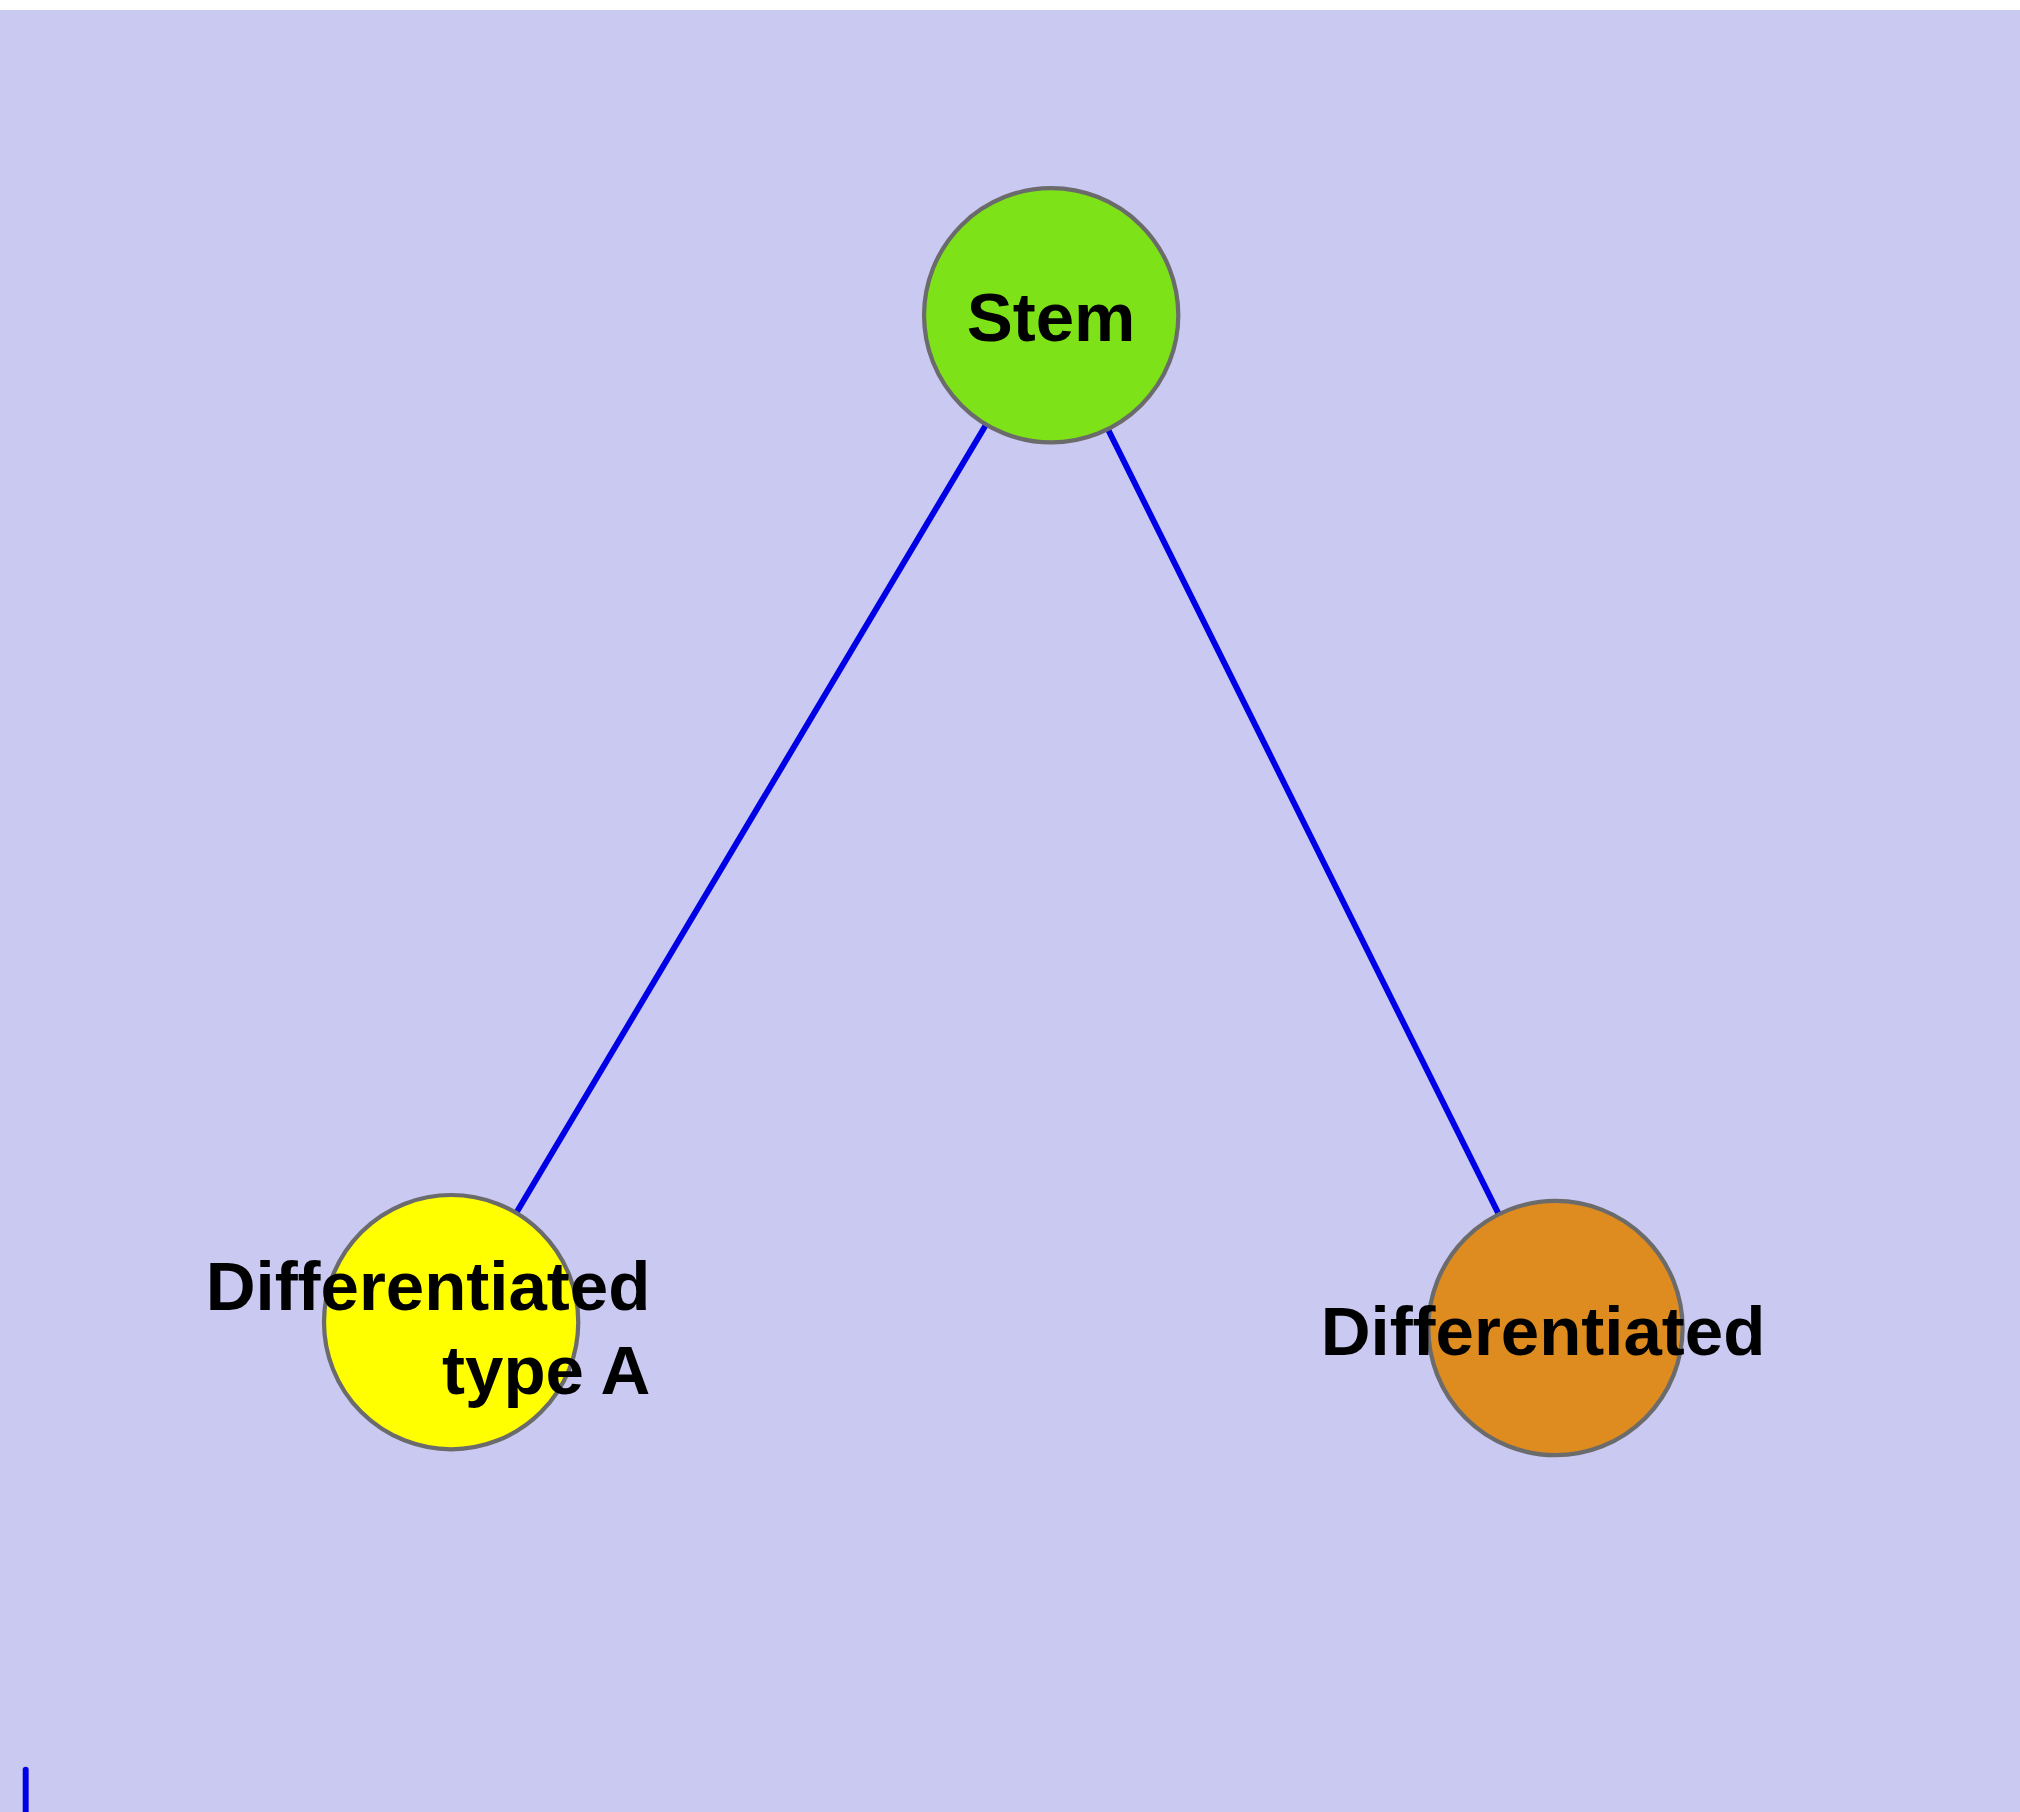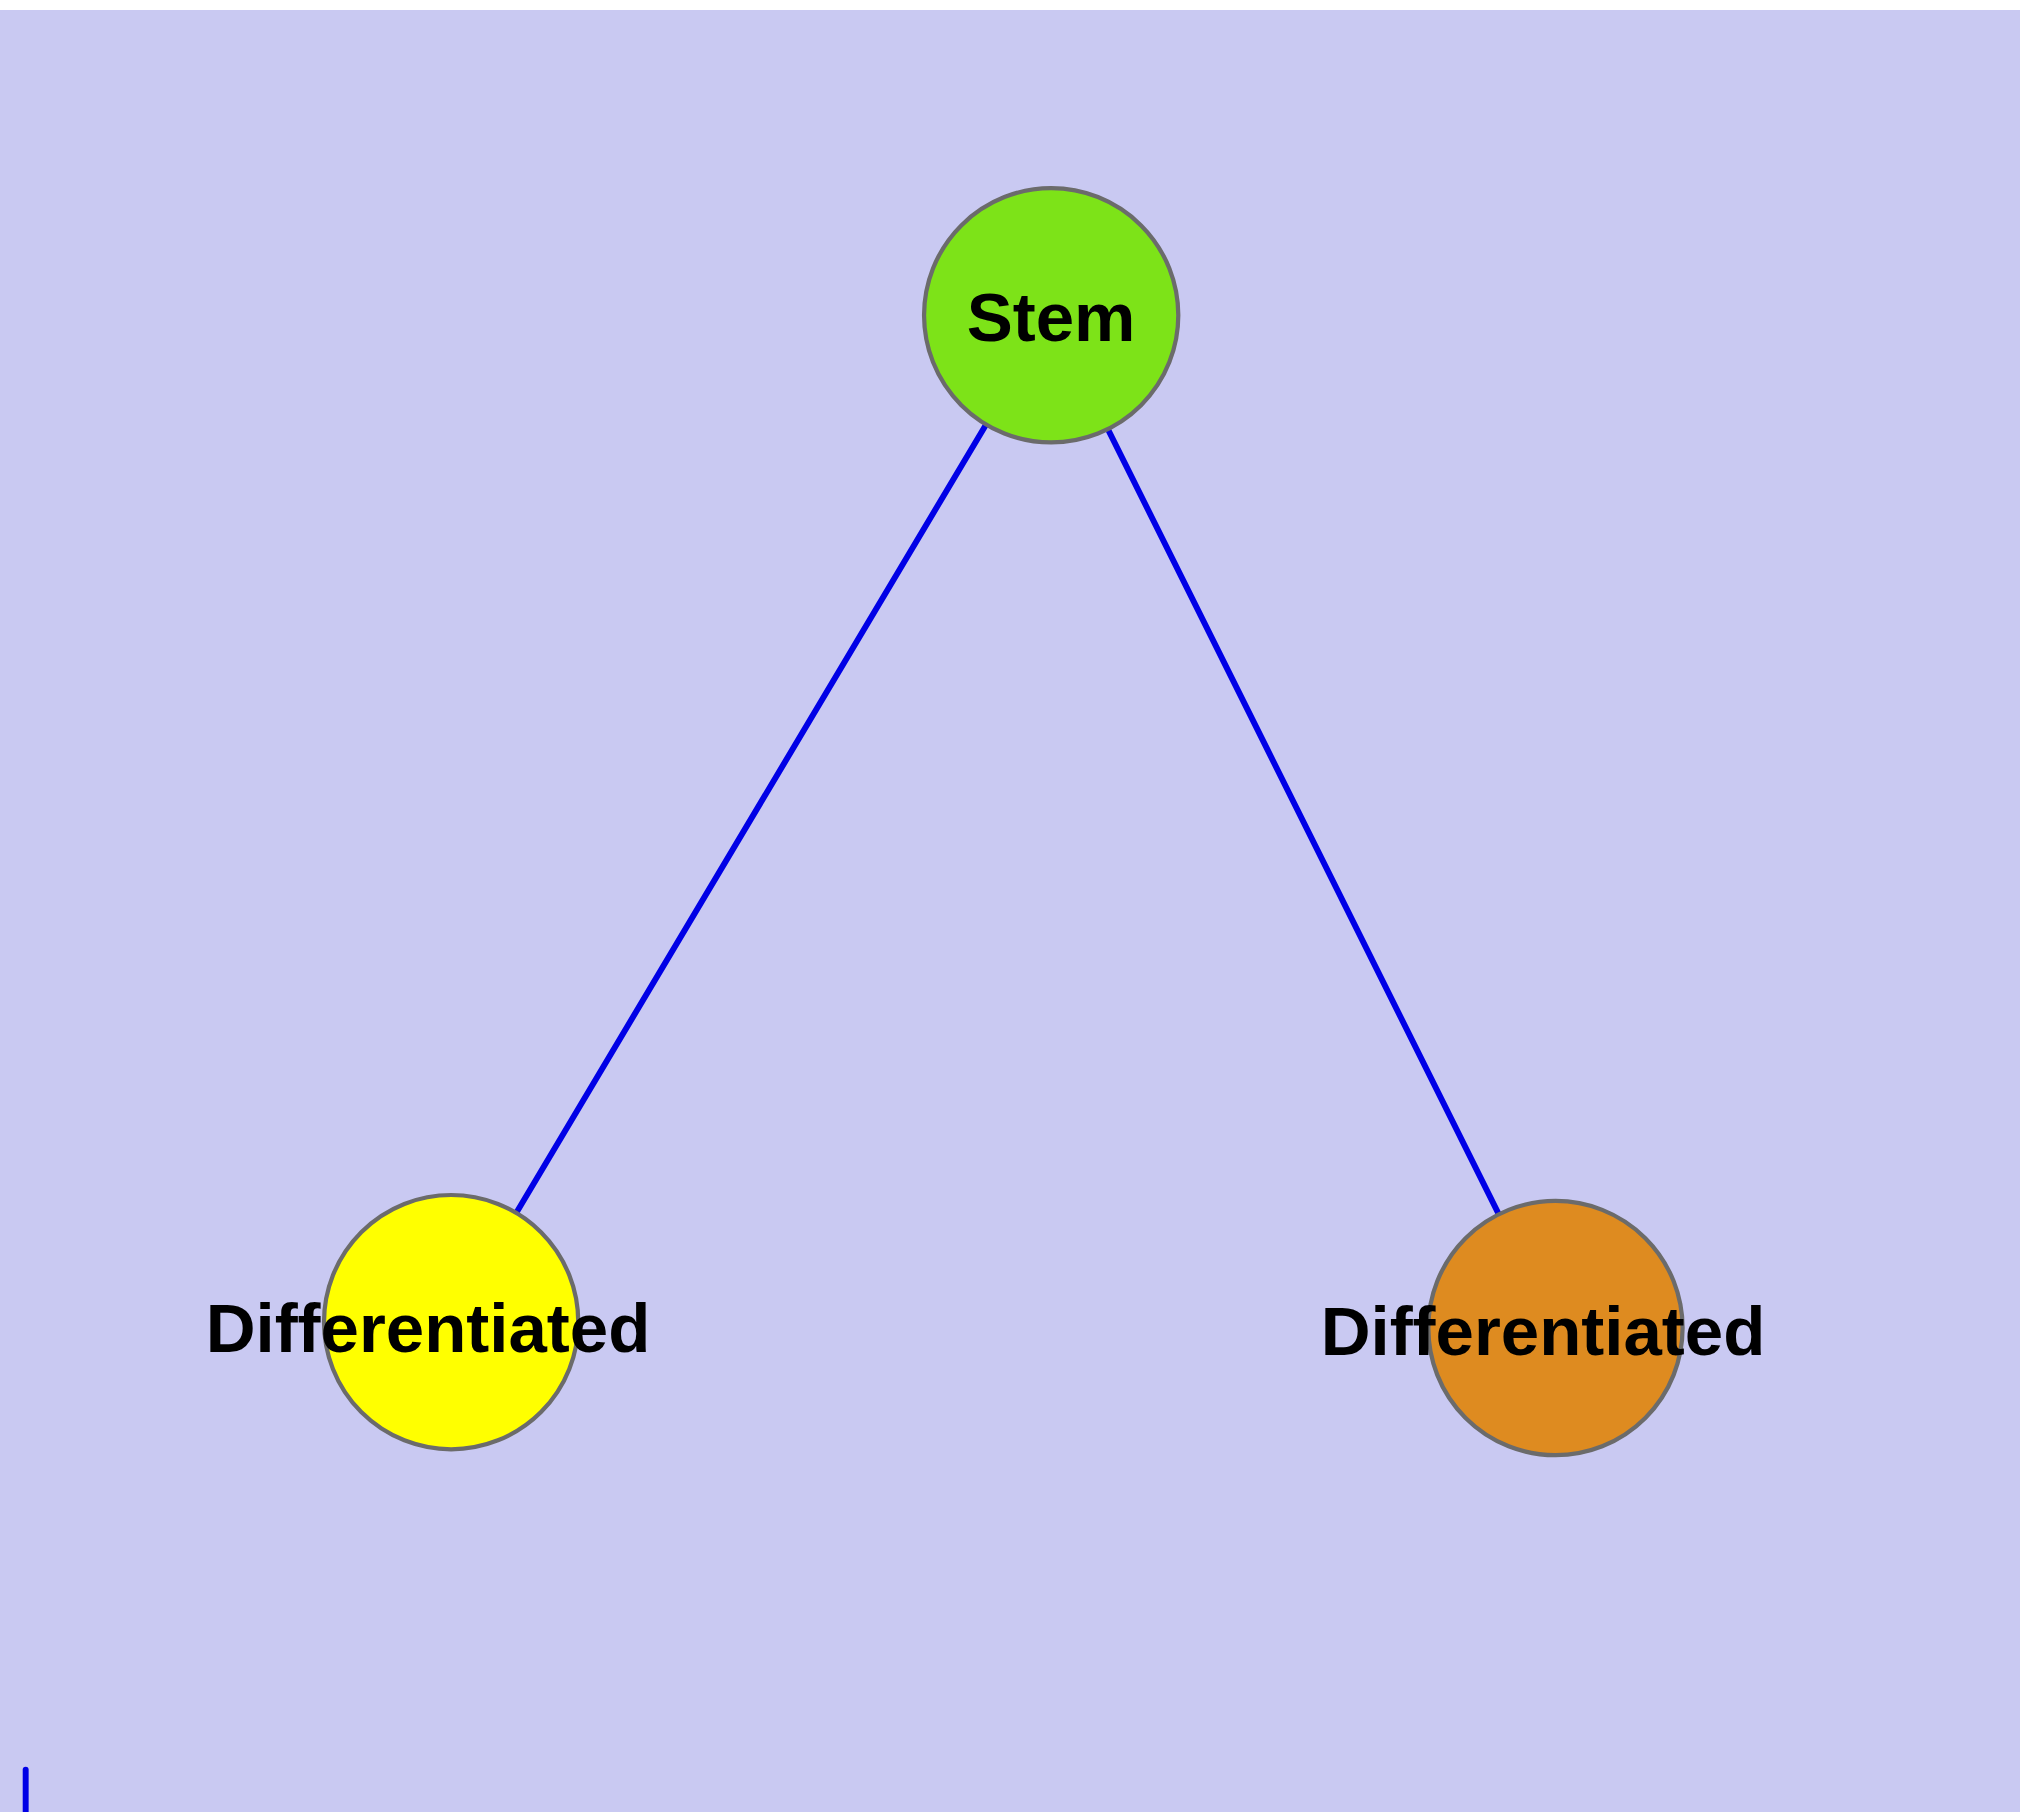--- a/index.html
+++ b/index.html
@@ -69,20 +69,21 @@
 
     <circle cx="1835" cy="1567" r="150" fill="#de8b20"></circle>
   </svg>
 
   <div class="node-label" style="left:1051px; top:318px;">
     <div>Stem</div>
   </div>
 
   <div class="node-label" style="left:428px; top:1329px;">
     <div>Differentiated</div>
+    <div>type A</div>
   </div>
 
   <div class="node-label" style="left:1543px; top:1332px;">
     <div>Differentiated</div>
   </div>
 
 </div>
 
 
 </body></html>

